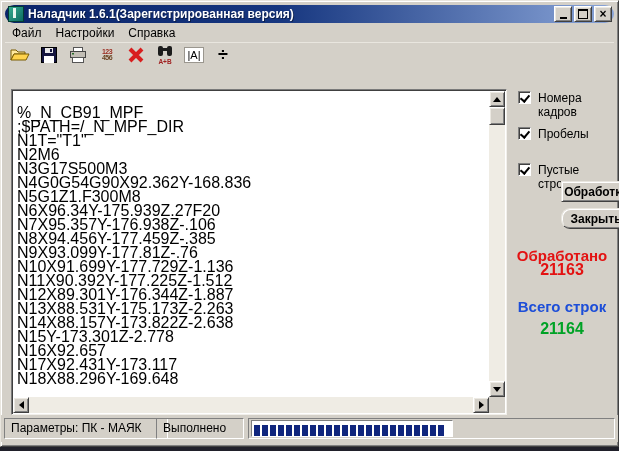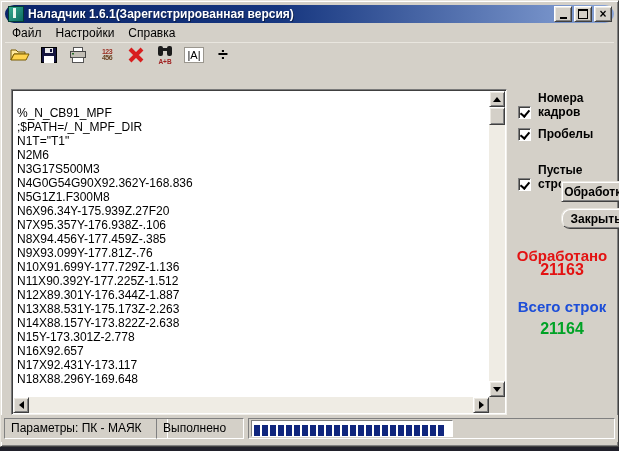--- a/index.html
+++ b/index.html
@@ -36,38 +36,38 @@
   .numicon{display:flex;flex-direction:column;align-items:center;font-weight:bold;font-size:7px;line-height:6px;letter-spacing:-.5px;}
   .numtop{color:#9c2f23;}
   .numbot{color:#6b4423;}
   .aicon{background:#fff;border:1px solid #9a968e;padding:0 2px;font-size:11px;line-height:14px;color:#000;}
   .divicon{font-size:18px;font-weight:bold;color:#000;line-height:18px;}
 
   
   .editor{position:absolute;left:10px;top:88px;width:494px;height:324px;background:#fff;
     border:1px solid;border-color:#7a7a7a #f2f0eb #f2f0eb #7a7a7a;box-shadow:inset 1px 1px 0 #404040;}
   .code-lines{position:absolute;left:2px;top:2px;right:17px;bottom:17px;overflow:hidden;
-    font-size:12px;line-height:14px;color:#000;padding-left:3px;white-space:pre;}
+    font-size:16px;line-height:14px;color:#000;padding-left:3px;white-space:pre;}
   .code-line{height:14px;}
   .vscroll{position:absolute;top:1px;right:1px;bottom:17px;width:16px;background:#efece4;}
   .hscroll{position:absolute;left:1px;right:17px;bottom:1px;height:16px;background:#efece4;}
   .scroll-corner{position:absolute;right:1px;bottom:1px;width:16px;height:16px;background:#d4d0c8;}
   .sbtn{position:absolute;width:16px;height:16px;background:#d4d0c8;border:1px solid;
     border-color:#fff #404040 #404040 #fff;box-shadow:inset 1px 1px 0 #ece9e2, inset -1px -1px 0 #808080;
     box-sizing:border-box;display:flex;align-items:center;justify-content:center;}
   .sbtn.up{top:0;left:0;} .sbtn.down{bottom:0;left:0;} .sbtn.left{left:0;top:0;} .sbtn.right{right:0;top:0;}
   .vthumb{position:absolute;left:0;top:16px;width:16px;height:18px;background:#d4d0c8;border:1px solid;
     border-color:#fff #404040 #404040 #fff;box-shadow:inset 1px 1px 0 #ece9e2, inset -1px -1px 0 #808080;box-sizing:border-box;}
   .tri-up{width:0;height:0;border-left:4px solid transparent;border-right:4px solid transparent;border-bottom:5px solid #000;}
   .tri-down{width:0;height:0;border-left:4px solid transparent;border-right:4px solid transparent;border-top:5px solid #000;}
   .tri-left{width:0;height:0;border-top:4px solid transparent;border-bottom:4px solid transparent;border-right:5px solid #000;}
   .tri-right{width:0;height:0;border-top:4px solid transparent;border-bottom:4px solid transparent;border-left:5px solid #000;}
 
   
-  .cb-row{position:absolute;left:517px;display:flex;align-items:flex-end;gap:7px;font-size:12px;color:#000;font-weight:bold;}
+  .cb-row{position:absolute;left:517px;display:flex;align-items:flex-start;gap:7px;font-size:12px;color:#000;}
   .cb-box{width:13px;height:13px;background:#fff;border:1px solid;border-color:#808080 #fff #fff #808080;
     box-shadow:inset 1px 1px 0 #404040;box-sizing:border-box;position:relative;flex:0 0 auto;}
   .cb-box.checked::after{content:"";position:absolute;left:3px;top:1px;width:4px;height:7px;
     border:solid #000;border-width:0 2px 2px 0;transform:rotate(40deg);}
   .btn{position:absolute;left:560px;width:70px;height:21px;background:#d4d0c8;border:1px solid;
     border-color:#e9e6df #404040 #404040 #e9e6df;box-shadow:inset 1px 1px 0 #fff, inset -1px -1px 0 #808080;
     font-size:12px;color:#000;display:flex;align-items:center;justify-content:center;box-sizing:border-box;font-weight:bold;}
   .counter{position:absolute;left:505px;width:112px;text-align:center;font-weight:bold;}
   .counter.lbl{font-size:15px;}
   .counter.val{font-size:16px;}

